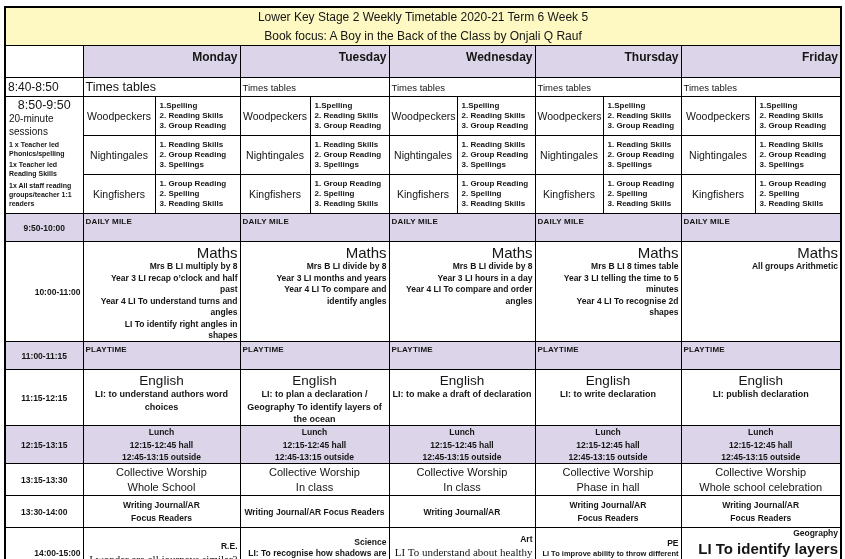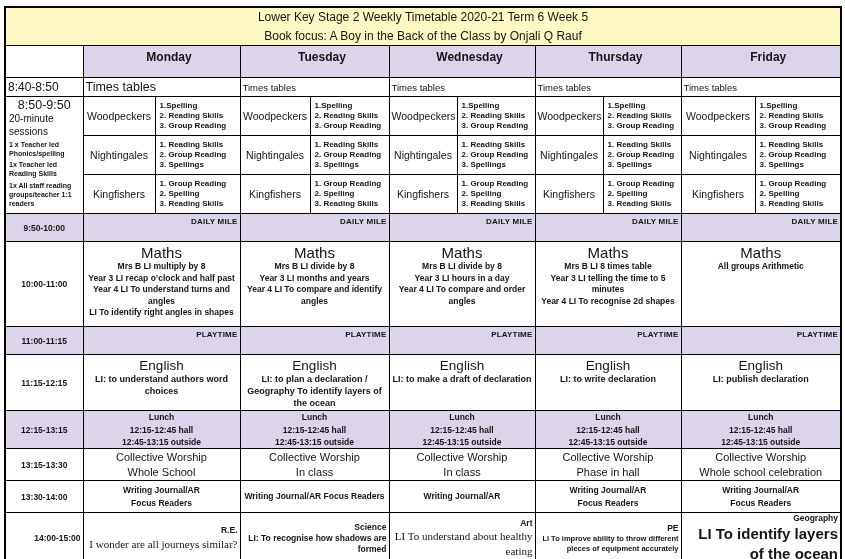--- a/index.html
+++ b/index.html
@@ -14,21 +14,21 @@
     border-collapse: collapse; table-layout: fixed; width: 837px;
     border: 2px solid #000;
   }
   td { border: 1px solid #000; overflow: hidden; padding: 0 2px; vertical-align: middle; }
   .band { background: var(--band); }
 
   
   .r-title td { height: 37px; text-align: center; font-size: 12px; line-height: 1.55; background: #fef9c3; }
 
   
-  .r-days td { height: 27px; text-align: center; padding-left: 17px; }
+  .r-days td { height: 27px; text-align: right; padding-left: 17px; }
   .r-days .corner { background: #fff; }
   .day { font-weight: bold; font-size: 12px; vertical-align: top; padding-top: 4px; }
 
   
   .r-tt td { height: 18px; text-align: left; }
   .tt { font-size: 9.5px; }
   .tt.lg { font-size: 12.5px; }
 
   
   .time { text-align: center; }
@@ -39,25 +39,25 @@
   .r-grp td { height: 38px; }
   .grp { text-align: center; font-size: 10.5px; }
   .act { font-size: 8px; font-weight: bold; line-height: 1.3; padding-left: 4px; margin-top: 40px; }
   .session-cell { vertical-align: top; padding: 1px 3px; }
   .sess-time { font-size: 12.5px; text-align: center; }
   .sess-sub  { font-size: 10px; margin-top: 1px; line-height: 1.25; }
   .sess-fine { font-size: 7px; font-weight: bold; line-height: 1.3; margin-top: 2px; }
 
   
   .r-band td { height: 24px; vertical-align: top; }
-  .bandlbl { font-size: 8px; font-weight: bold; text-align: right; padding-top: 3px; letter-spacing: .2px; }
+  .bandlbl { font-size: 8px; font-weight: bold; text-align: left; padding-top: 3px; letter-spacing: .2px; }
   .r-band .time { vertical-align: middle; }
 
   
-  .r-maths td { height: 84px; vertical-align: top; text-align: center; }
+  .r-maths td { height: 84px; vertical-align: top; text-align: right; padding-left: 12px; }
   .r-maths .time { vertical-align: middle; }
   .h1 { font-size: 15px; margin-top: 2px; }
   .ln { font-size: 8.5px; font-weight: bold; line-height: 1.35; }
 
   
   .r-english td { height: 55px; vertical-align: top; text-align: center; }
   .r-english .time { vertical-align: middle; }
   .h2 { font-size: 13.5px; margin-top: 3px; }
   .eline { font-size: 9px; font-weight: bold; line-height: 1.35; }
 

